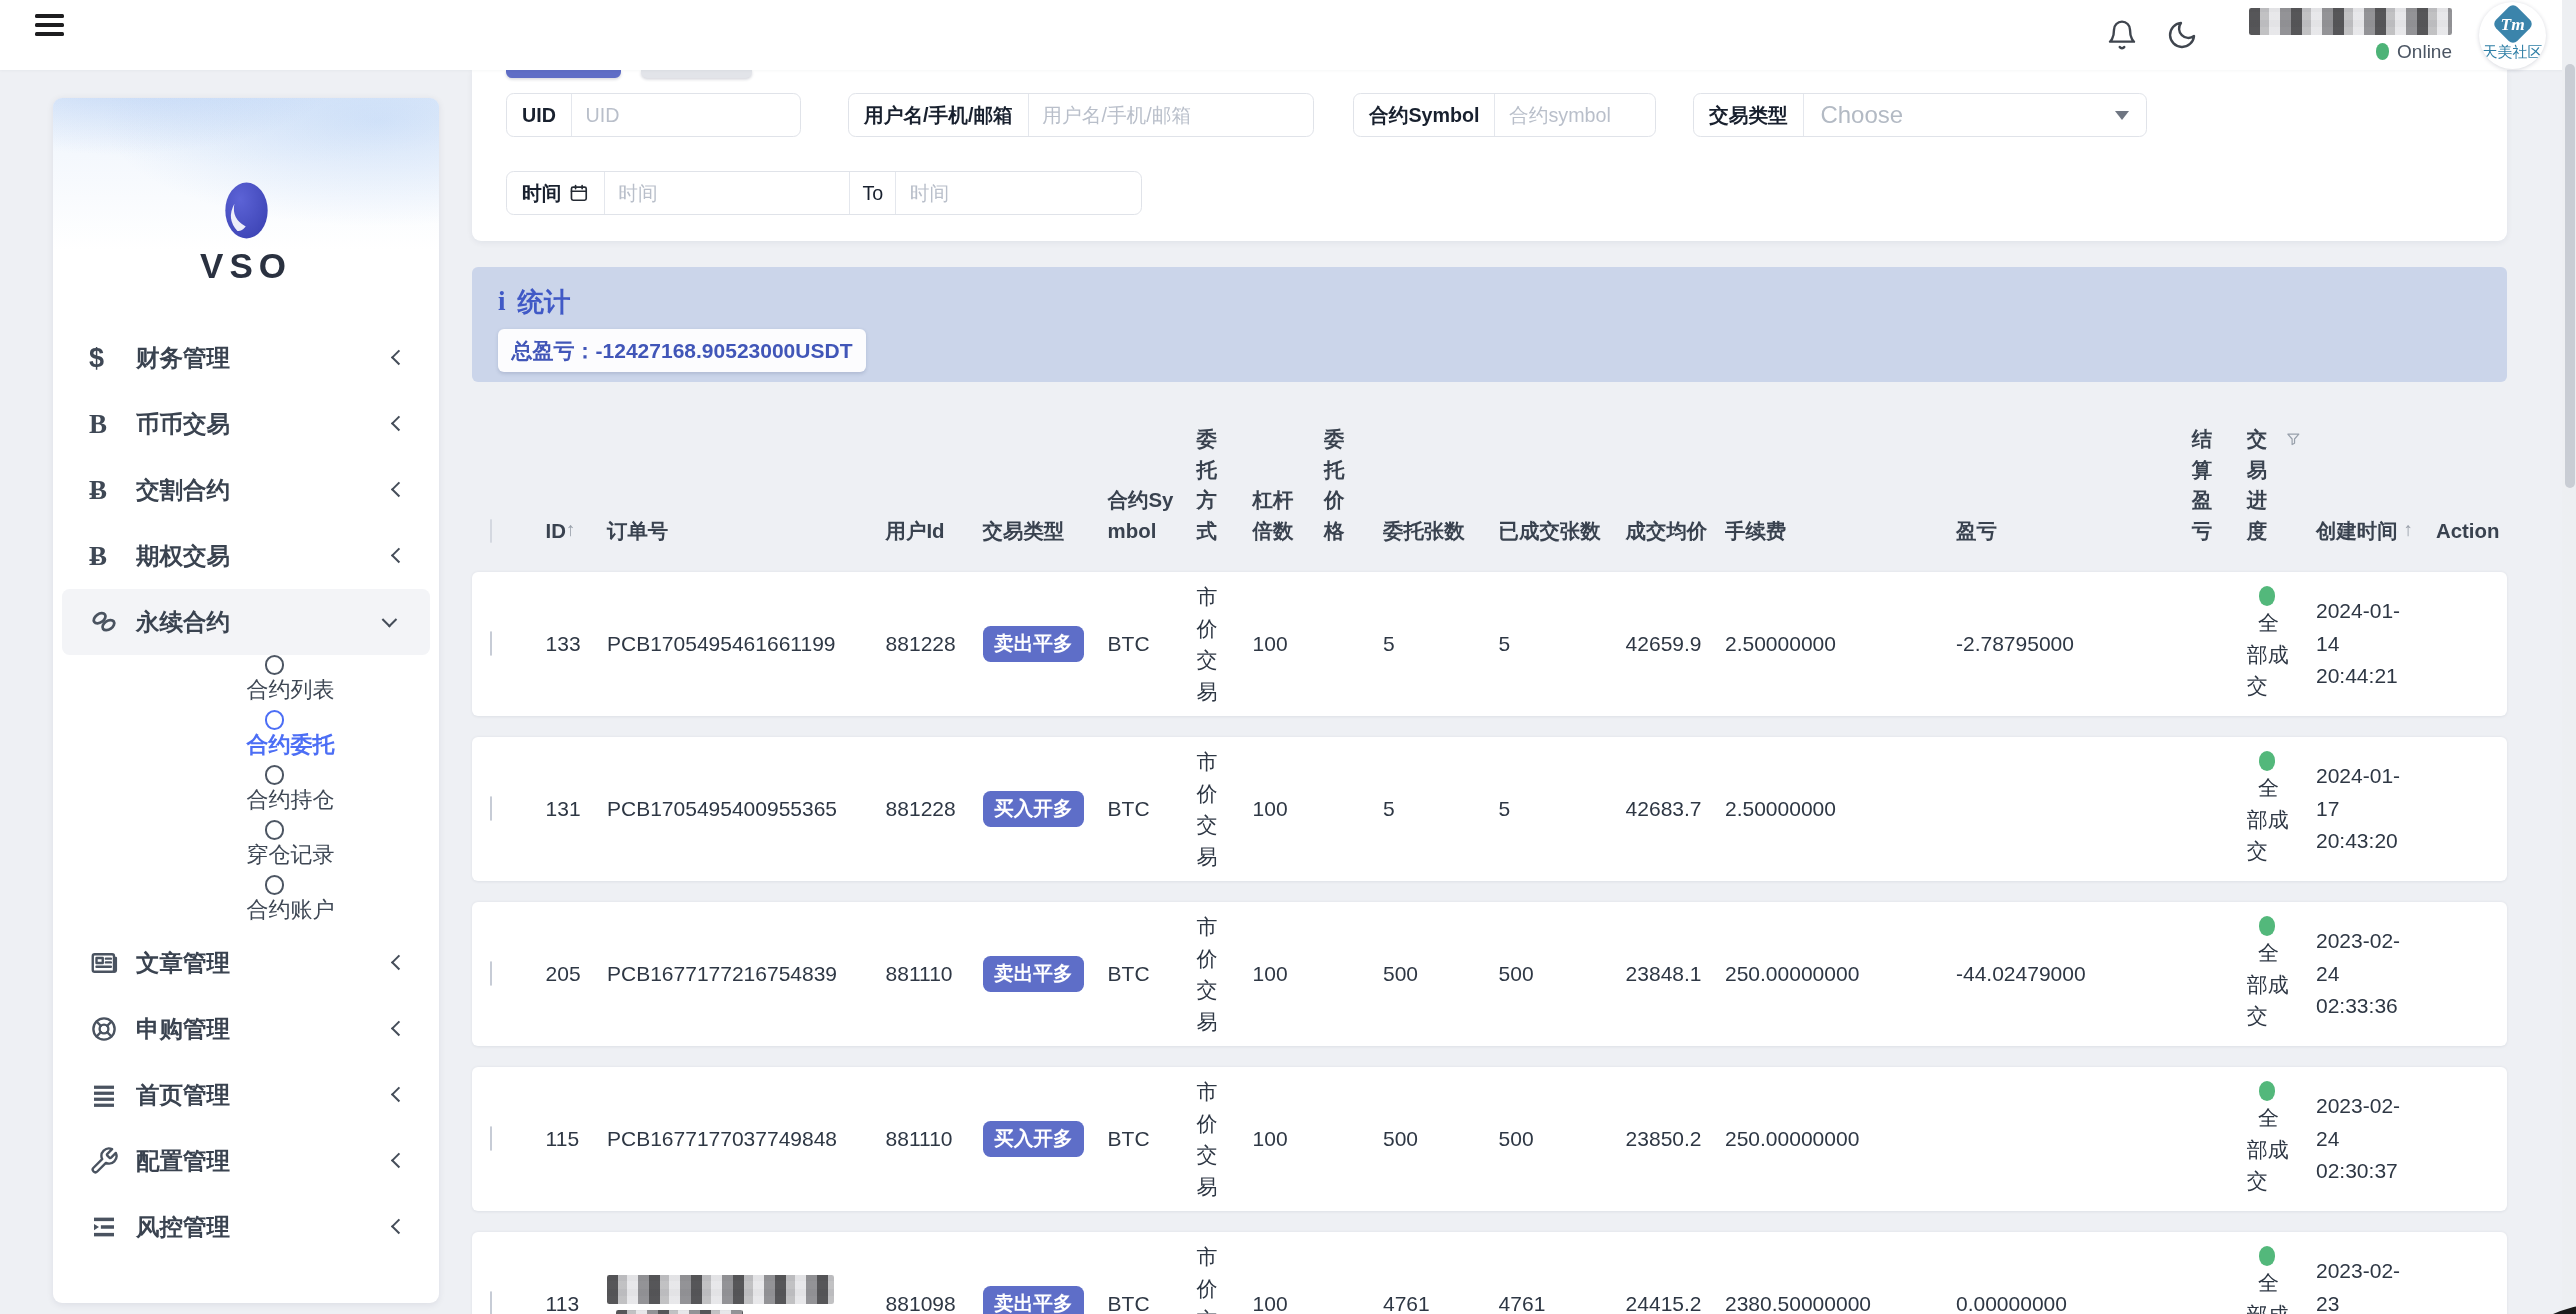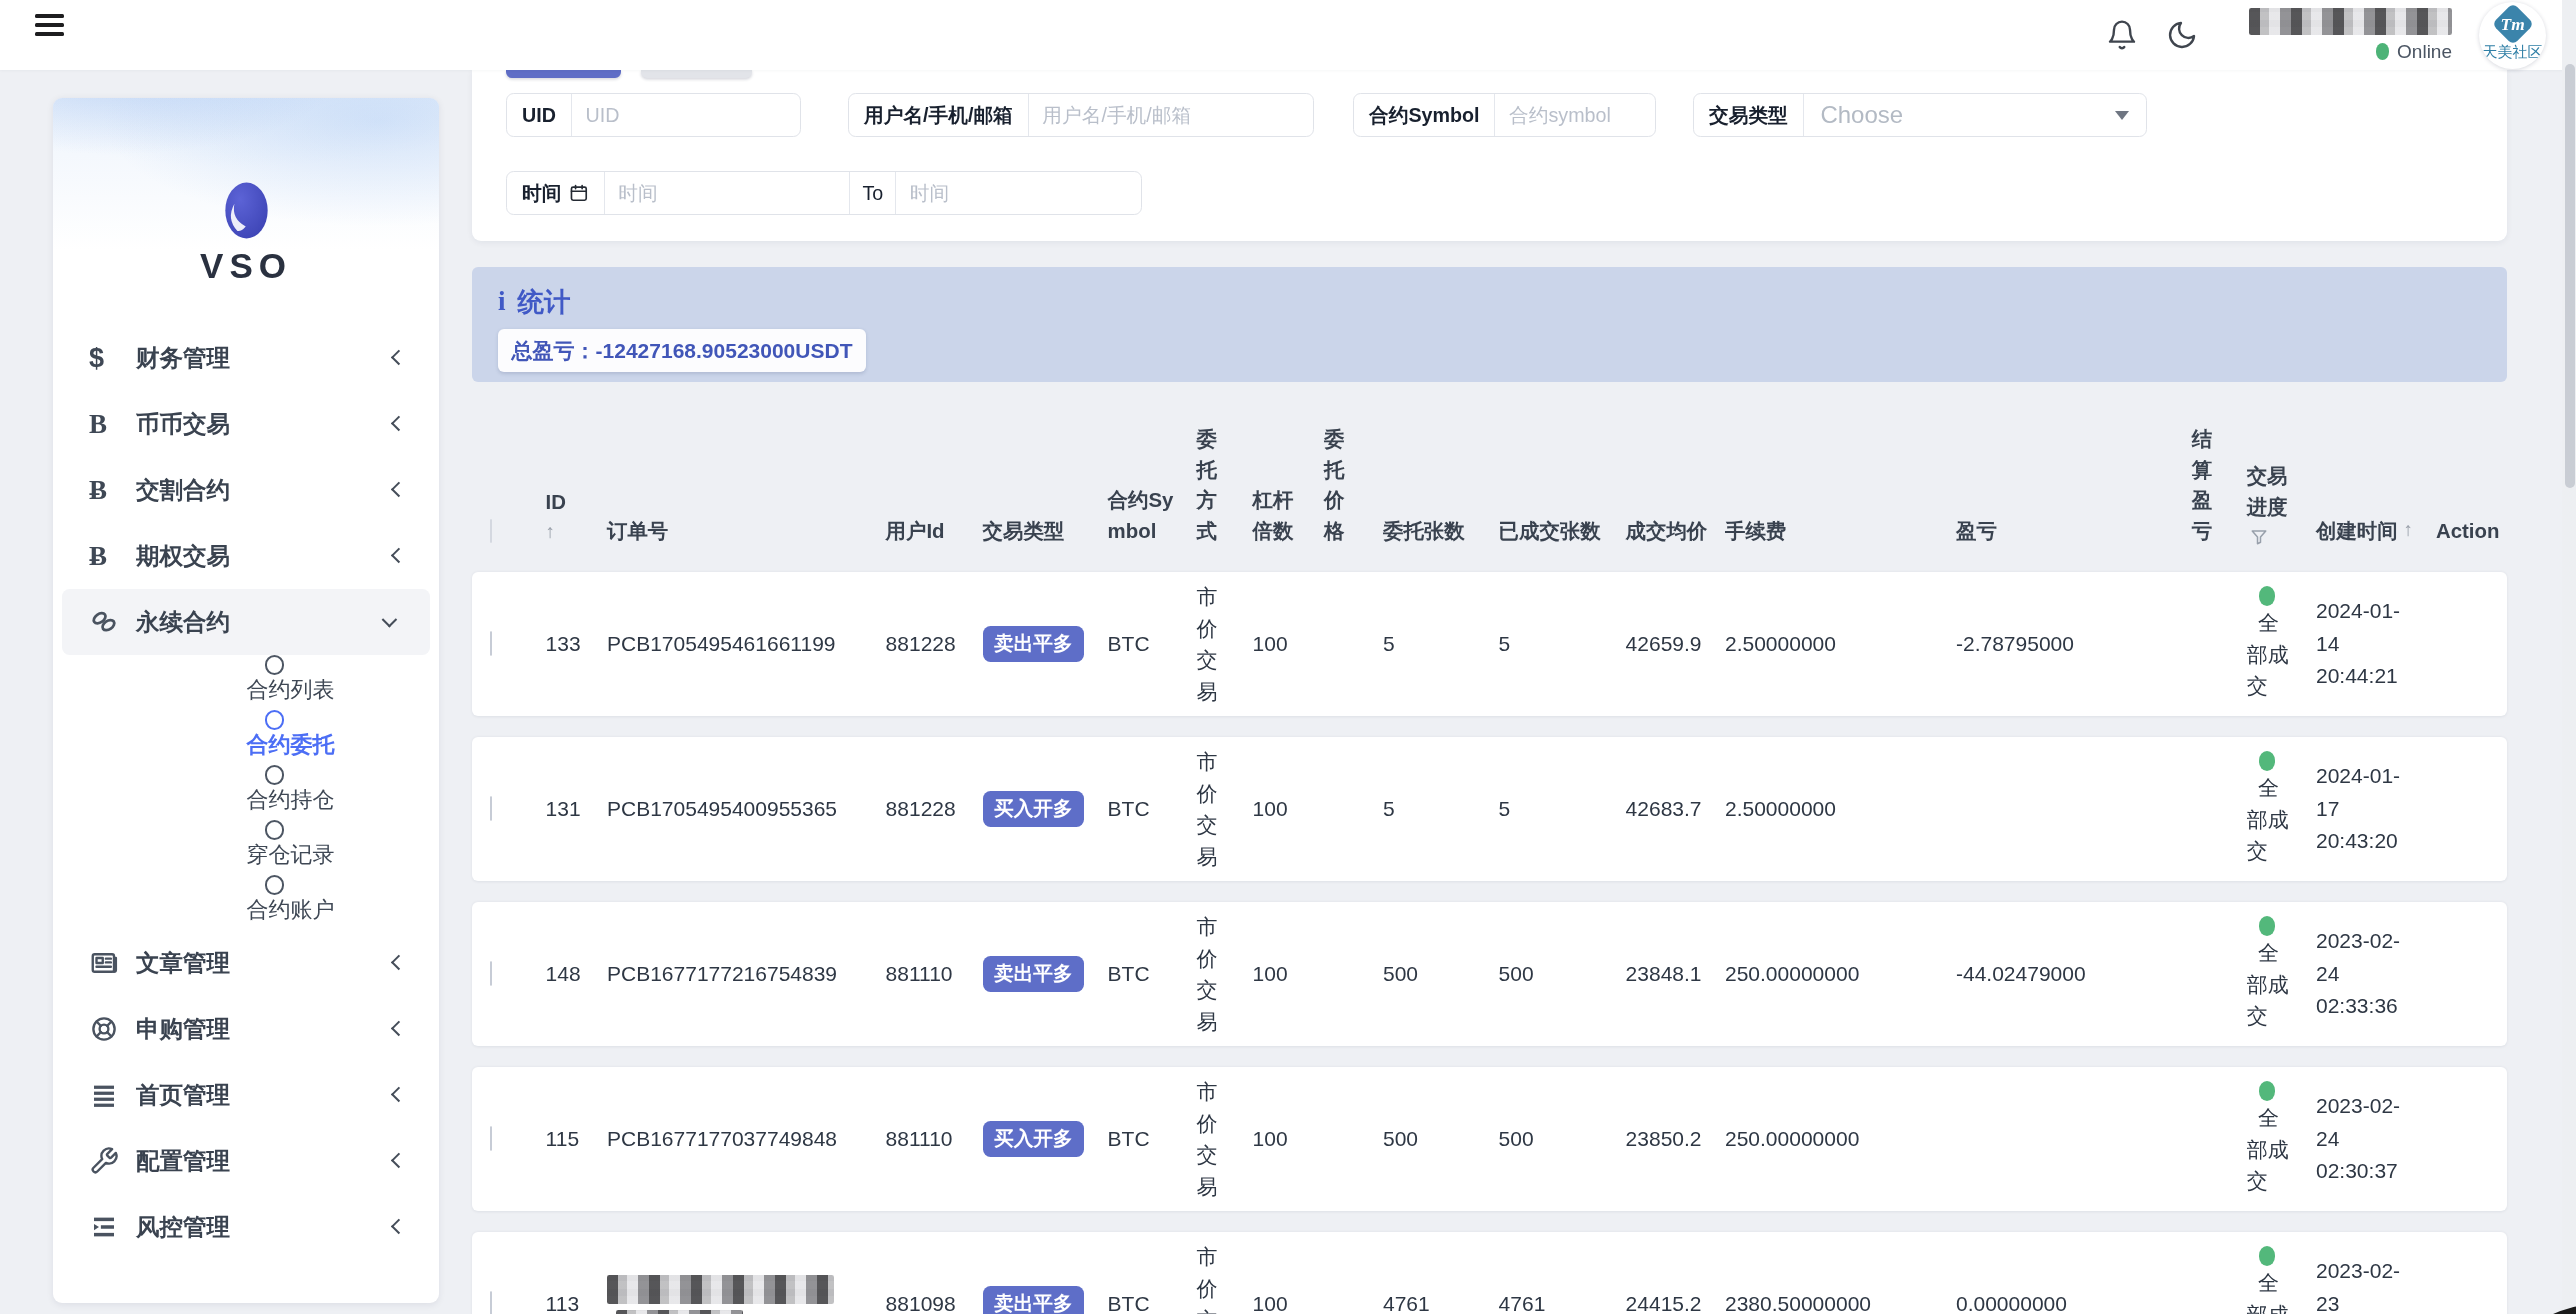--- a/index.html
+++ b/index.html
@@ -116,21 +116,21 @@
   .c-profit{width:239px; flex-shrink:0; padding-left:23px;}
   .c-settle{width:55px; flex-shrink:0; padding-left:19.7px;}
   .c-prog{width:74px; flex-shrink:0; padding-left:19.7px;}
   .c-created{width:120px; flex-shrink:0; padding-left:15px;}
   .c-action{width:68px; flex-shrink:0; padding-left:15px;}
   .w30 { width:24px; word-break:break-all; }
   .w58 { width:45px; word-break:break-all; }
   .cb { width:24px; height:24px; border:1.9px solid #c7ccd6; border-radius:5.3px; background:#fff; cursor:pointer; }
   .cb.head { background:#e9ecf1; border-color:#d4d8e0; }
   .sort-arrow { color:#9aa1ab; font-size:19px; font-weight:400; }
-  .col-stack { display:flex; flex-direction:column; align-items:flex-start; }
+  .col-stack { display:flex; flex-direction:row; align-items:flex-start; }
   .row-inline { display:flex; align-items:flex-start; gap:6px; }
   .badge { background:#5e6ec8; color:#fff; font-size:19.7px; font-weight:700; padding:8.3px 11.4px; border-radius:7.6px;
            display:inline-block; line-height:1; white-space:nowrap; }
   .prog-cell { display:flex; flex-direction:column; align-items:flex-start; }
   .prog-dot { width:16.7px; height:19.7px; border-radius:50%; background:#53b87b; margin-left:12px; margin-bottom:1.5px; }
   .prog-txt { width:45px; word-break:break-all; text-indent:11.4px; font-size:21px; color:#2e3744; line-height:1.5; }
   .created-txt { width:101px; line-height:1.55; }
   .funnel { margin-top:6px; margin-left:3px; }
   .redact-1 { width:227px; height:29px; }
   .redact-2 { width:127px; height:24px; margin-top:6px; margin-left:9px; }
@@ -440,21 +440,21 @@
   <div class="c-prog cell prog-cell">
     <span class="prog-dot"></span>
     <span class="prog-txt">全部成交</span>
   </div>
   <div class="c-created cell"><span class="created-txt" style="display:inline-block">2024-01-17 20:43:20</span></div>
   <div class="c-action cell"></div>
 </div>
 
 <div class="trow r2">
   <div class="c-cb cell"><span class="cb"></span></div>
-  <div class="c-id cell">148</div>
+  <div class="c-id cell">205</div>
   <div class="c-order cell">PCB1677177216754839</div>
   <div class="c-user cell">881110</div>
   <div class="c-type cell"><span class="badge">卖出平多</span></div>
   <div class="c-sym cell">BTC</div>
   <div class="c-mode cell"><span class="w30" style="display:inline-block">市价交易</span></div>
   <div class="c-lev cell">100</div>
   <div class="c-price cell"></div>
   <div class="c-count cell">500</div>
   <div class="c-filled cell">500</div>
   <div class="c-avg cell">23848.1</div>

